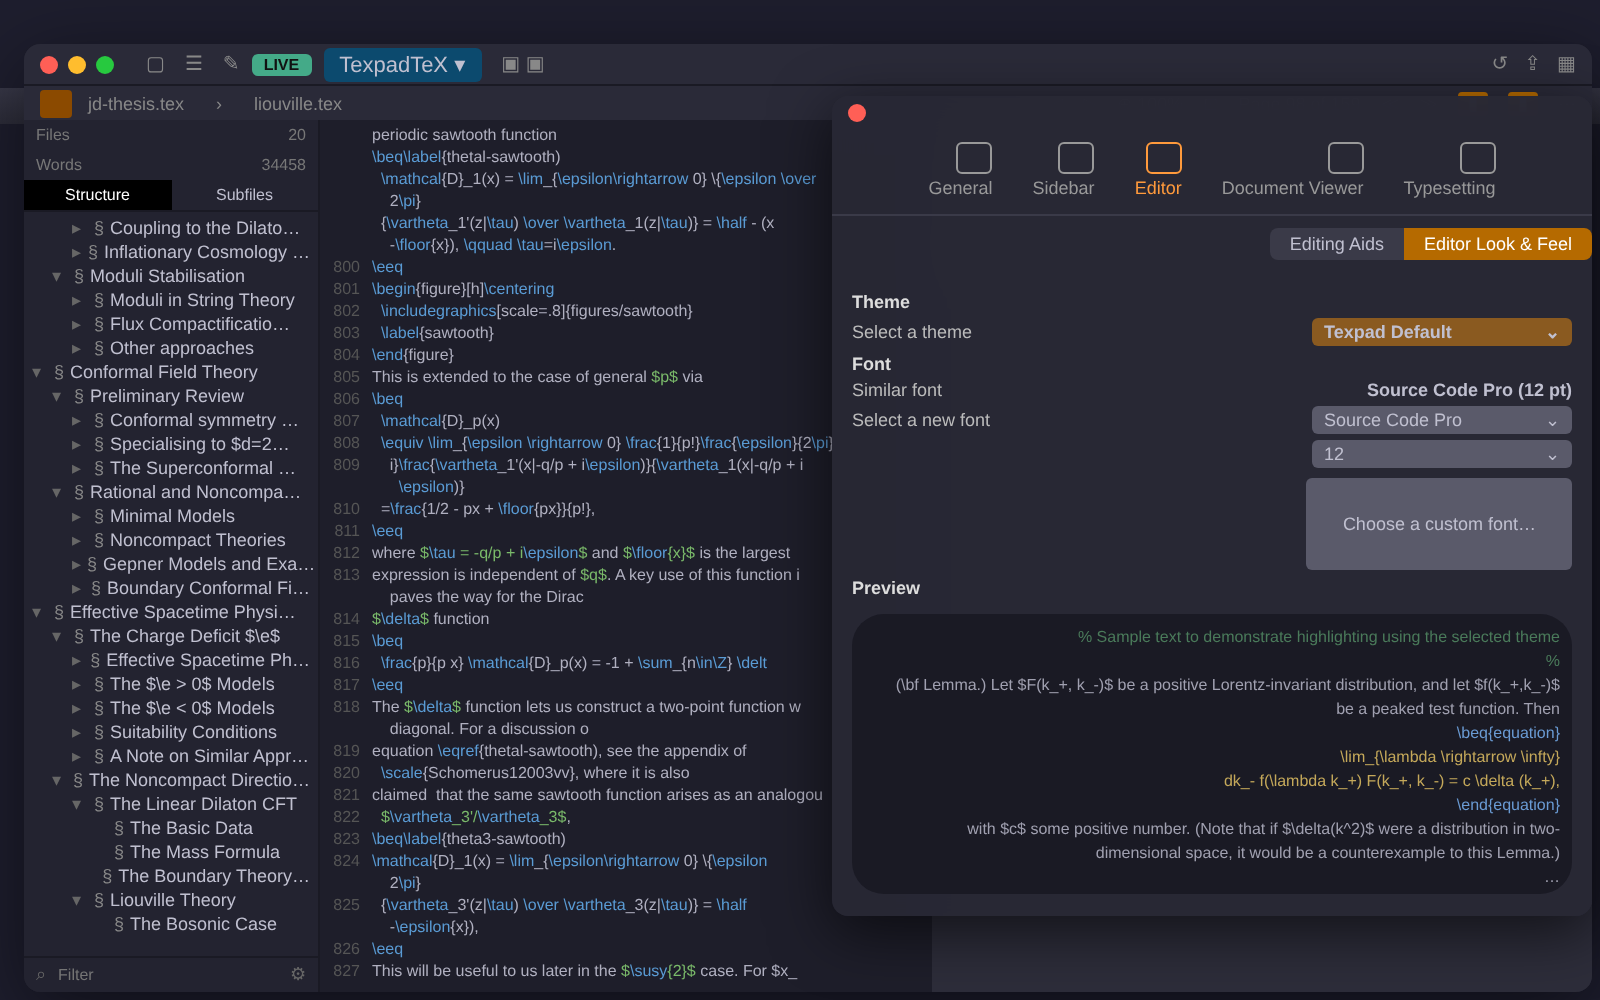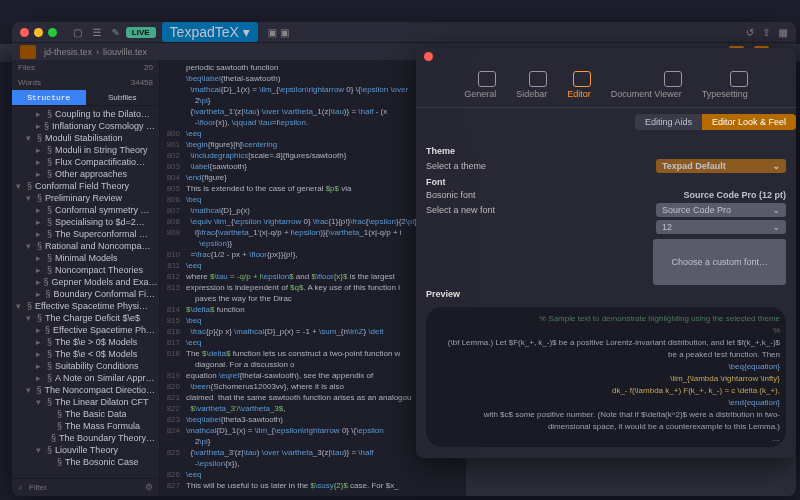--- a/index.html
+++ b/index.html
@@ -10,34 +10,34 @@
 .menubar .right { margin-left: auto; display: flex; gap: 8px; align-items: center; }
 .apple { font-size: 11px; }
 
 .window { position: absolute; top: 22px; left: 12px; right: 4px; bottom: 4px; background: #232330; border-radius: 8px; overflow: hidden; display: flex; flex-direction: column; box-shadow: 0 10px 40px rgba(0,0,0,.5); }
 .titlebar { height: 20px; background: #2a2a38; display: flex; align-items: center; padding: 0 8px; gap: 6px; }
 .traffic { display: flex; gap: 5px; }
 .dot { width: 9px; height: 9px; border-radius: 50%; }
 .red { background: #ff5f56; } .yellow { background: #ffbd2e; } .green { background: #27c93f; }
 .titlebar-tools { display: flex; gap: 10px; margin-left: 10px; color: #888; }
 .live-pill { background: #4a8; color: #111; padding: 1px 6px; border-radius: 3px; font-size: 8px; font-weight: 600; }
-.tab { background: #0369a1; padding: 2px 8px; border-radius: 3px; font-size: 14px; }
+.tab { background: #0c4a6e; padding: 2px 8px; border-radius: 3px; font-size: 11px; }
 
 .toolbar2 { height: 18px; background: #2a2a38; display: flex; align-items: center; padding: 0 8px; gap: 8px; font-size: 9px; border-top: 1px solid #1a1a24; }
 .tb-btn { width: 16px; height: 14px; background: #8b4a00; border-radius: 2px; }
-.breadcrumb { color: #888; display: flex; gap: 4px; align-items: center; }
+.breadcrumb { color: #888; display: flex; gap: 16px; align-items: center; }
 .tbright { margin-left: auto; display: flex; gap: 10px; color: #999; align-items: center; }
 .pill-orange { background: #b56a00; padding: 1px 5px; border-radius: 2px; color: #fff; }
 
 .body3 { flex: 1; display: flex; overflow: hidden; }
 .sidebar { width: 148px; background: #232330; border-right: 1px solid #1a1a24; display: flex; flex-direction: column; font-size: 9px; }
 .sbhead { padding: 3px 6px; display: flex; justify-content: space-between; color: #777; font-size: 8px; }
 .sbtabs { display: flex; border-bottom: 1px solid #1a1a24; }
 .sbtab { flex: 1; padding: 3px; text-align: center; font-size: 8px; }
-.sbtab.active { background: #3b82f6; color: #fff; font-family: Liberation Mono, monospace; }
+.sbtab.active { background: #000000; color: #fff; }
 .tree { flex: 1; overflow-y: auto; padding: 2px 0; }
 .tree-item { padding: 1px 4px; display: flex; align-items: center; gap: 3px; white-space: nowrap; overflow: hidden; text-overflow: ellipsis; cursor: default; }
 .tree-item.l1 { padding-left: 14px; } .tree-item.l2 { padding-left: 24px; } .tree-item.l3 { padding-left: 34px; }
 .tree-item .chev { width: 8px; color: #666; }
 .tree-item .ic { color: #888; }
 .sbfoot { padding: 3px 6px; display: flex; gap: 6px; color: #666; border-top: 1px solid #1a1a24; }
 .sbfoot input { flex: 1; background: transparent; border: none; color: #888; font-size: 8px; outline: none; }
 
 .editor { width: 306px; background: #1e1e2a; font-family: "Menlo","Consolas",monospace; font-size: 8px; overflow: hidden; line-height: 11px; position: relative; }
 .editor .content { padding: 2px 0; }
@@ -432,21 +432,21 @@
           <div class="eline">
             <span class="num"></span>
             <span class="code">    diagonal. For a discussion o</span>
           </div>
           <div class="eline">
             <span class="num">819</span>
             <span class="code">equation <span class="k-cmd">\eqref</span>{thetal-sawtooth), see the appendix of</span>
           </div>
           <div class="eline">
             <span class="num">820</span>
-            <span class="code">  <span class="k-cmd">\been</span>{Schomerus12003vv}, where it is also</span>
+            <span class="code">  <span class="k-cmd">\scale</span>{Schomerus12003vv}, where it is also</span>
           </div>
           <div class="eline">
             <span class="num">821</span>
             <span class="code">claimed  that the same sawtooth function arises as an analogou</span>
           </div>
           <div class="eline">
             <span class="num">822</span>
             <span class="code">  <span class="k-math">$<span class="k-cmd">\vartheta</span>_3'/<span class="k-cmd">\vartheta</span>_3$</span>,</span>
           </div>
           <div class="eline">
@@ -529,21 +529,21 @@
     <div class="section-h">Theme</div>
     <div class="row">
       <span class="lbl">Select a theme</span>
       <div class="select orange">
           <span>Texpad Default</span>
           <span>⌄</span>
         </div>
     </div>
     <div class="section-h">Font</div>
     <div class="row">
-      <span class="lbl">Bosonic font</span>
+      <span class="lbl">Similar font</span>
       <span style="font-weight:600">Source Code Pro (12 pt)</span>
     </div>
     <div class="row">
       <span class="lbl">Select a new font</span>
       <div class="select">
           <span>Source Code Pro</span>
           <span>⌄</span>
         </div>
     </div>
     <div class="row">

